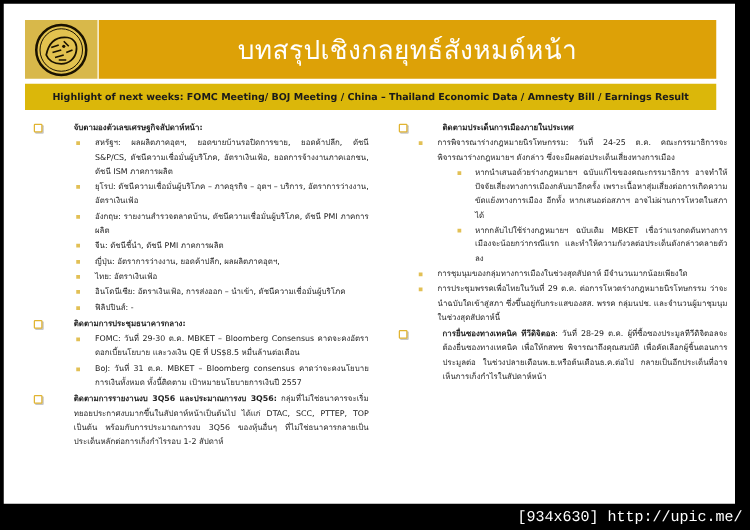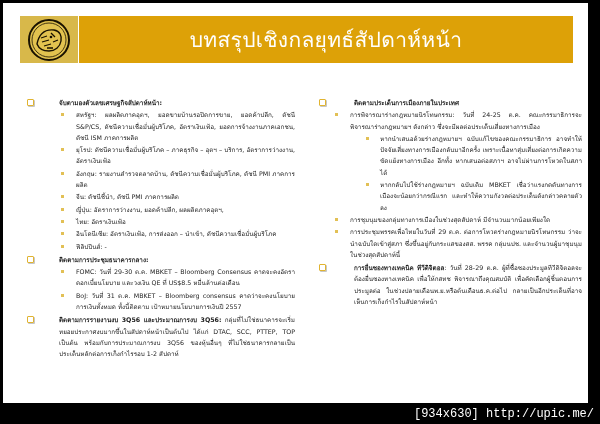--- a/index.html
+++ b/index.html
@@ -57,21 +57,22 @@
 <div class="page">
   <div class="logo-box">
     <svg viewBox="0 0 44 44">
       <circle cx="22" cy="22" r="20" fill="#e2c24f" stroke="#1a1200" stroke-width="2"></circle>
       <circle cx="22" cy="22" r="17" fill="none" stroke="#1a1200" stroke-width="0.8"></circle>
       <path d="M10 26 C12 16 18 11 27 12 C33 13 35 18 34 23 C33 29 28 33 22 33 C17 33 12 31 10 26 Z" fill="none" stroke="#1a1200" stroke-width="1.4"></path>
       <path d="M14 20 L20 18 M15 24 L22 22 M17 28 L24 26 M24 15 L28 19 M26 24 L31 22 M20 30 L26 30" stroke="#1a1200" stroke-width="1.3"></path>
       <circle cx="24" cy="19" r="1.3" fill="#1a1200"></circle>
     </svg>
   </div>
-  <div class="title-bar">บทสรุปเชิงกลยุทธ์สัปดาห์หน้า</div>
+  <div class="title-bar">บทสรุปเชิงกลยุทธ์สังหมด์หน้า</div>
+  <div class="highlight-bar">Highlight of next weeks: FOMC Meeting/ BOJ Meeting / China – Thailand Economic Data / Amnesty Bill / Earnings Result</div>
 
   <div class="col left">
     <div class="sec">
       <span class="box"></span>
       <div class="sec-title">จับตามองตัวเลขเศรษฐกิจสัปดาห์หน้า:</div>
       <div class="sub justify"><span class="dot"></span><span>สหรัฐฯ: ผลผลิตภาคอุตฯ, ยอดขายบ้านรอปิดการขาย, ยอดค้าปลีก, ดัชนี S&amp;P/CS, ดัชนีความเชื่อมั่นผู้บริโภค, อัตราเงินเฟ้อ, ยอดการจ้างงานภาคเอกชน, ดัชนี ISM ภาคการผลิต</span></div>
       <div class="sub justify"><span class="dot"></span><span>ยุโรป: ดัชนีความเชื่อมั่นผู้บริโภค – ภาคธุรกิจ – อุตฯ – บริการ, อัตราการว่างงาน, อัตราเงินเฟ้อ</span></div>
       <div class="sub justify"><span class="dot"></span><span>อังกฤษ: รายงานสำรวจตลาดบ้าน, ดัชนีความเชื่อมั่นผู้บริโภค, ดัชนี PMI ภาคการผลิต</span></div>
       <div class="sub"><span class="dot"></span><span>จีน: ดัชนีชี้นำ, ดัชนี PMI ภาคการผลิต</span></div>
       <div class="sub"><span class="dot"></span><span>ญี่ปุ่น: อัตราการว่างงาน, ยอดค้าปลีก, ผลผลิตภาคอุตฯ,</span></div>

